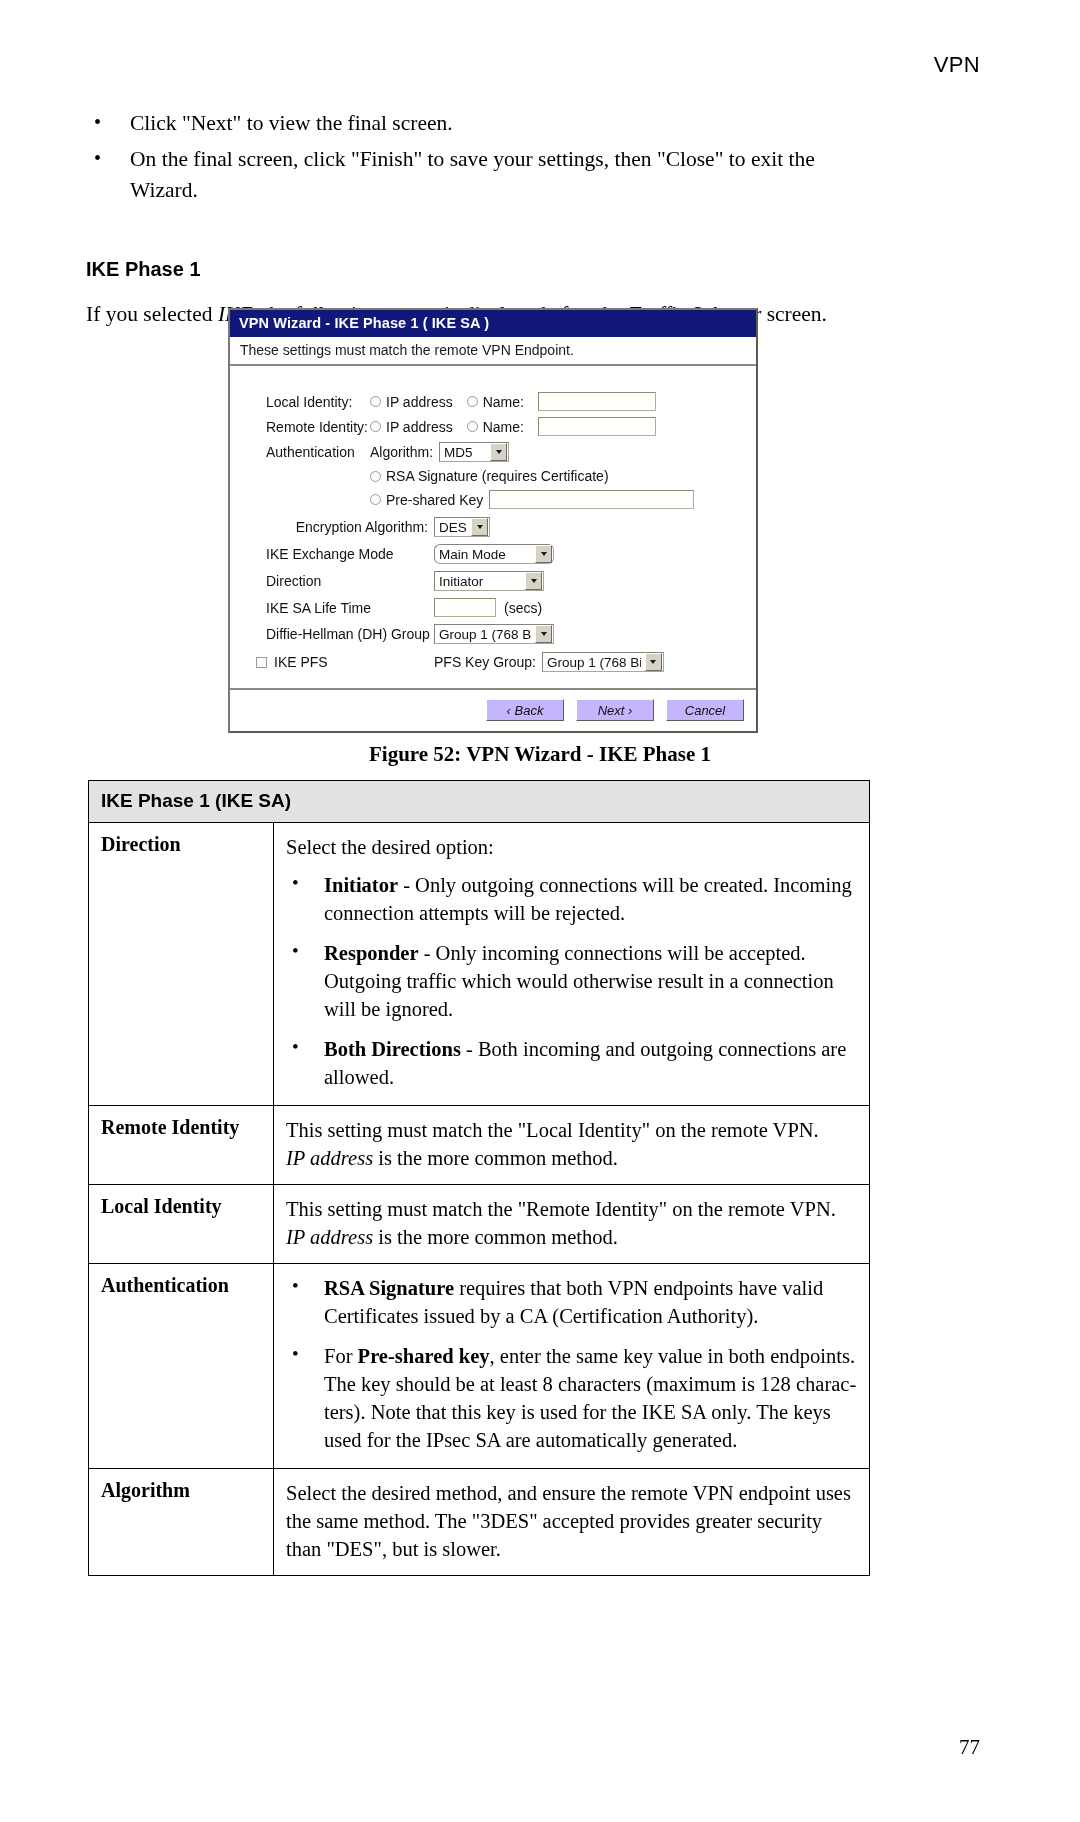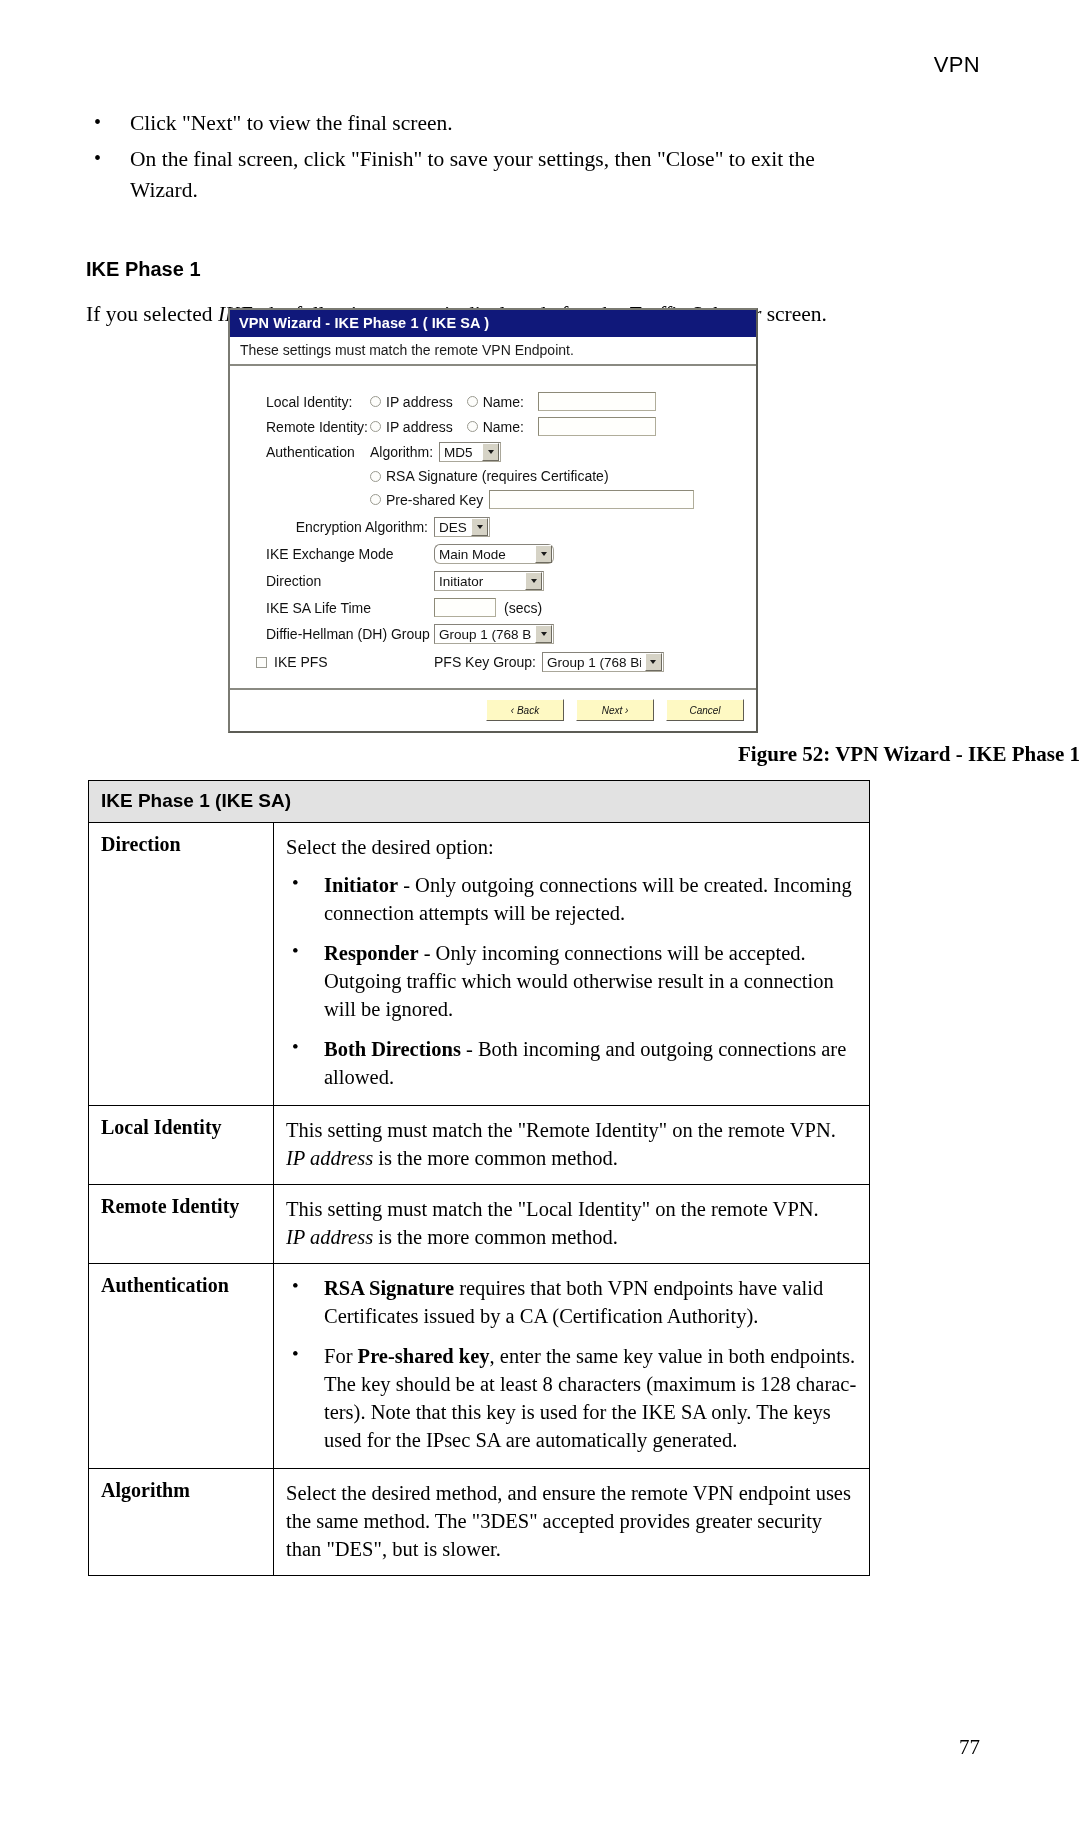--- a/index.html
+++ b/index.html
@@ -211,21 +211,21 @@
     justify-content: center;
     flex: 0 0 auto;
   }
   .sel .arrow:after {
     content: "";
     border-left: 3.5px solid transparent;
     border-right: 3.5px solid transparent;
     border-top: 4px solid #1a1a1a;
     display: block;
   }
-  .sel.md5   { width: 62px; }
+  .sel.md5   { width: 70px; }
   .sel.des   { width: 56px; }
   .sel.mode  { width: 120px; border-radius: 6px; }
   .sel.dir   { width: 110px; }
   .sel.dh    { width: 120px; }
   .sel.pfs   { width: 122px; }
 
   .units { margin-left: 8px; font-size: 14px; }
 
   .auth-sub { padding-left: 128px; }
 
@@ -233,41 +233,41 @@
   .dlg-buttons {
     display: flex;
     justify-content: flex-end;
     gap: 12px;
     padding: 9px 12px 10px 12px;
     background: #ffffff;
   }
   .btn {
     width: 78px;
     height: 22px;
-    background: #fef9c3;
+    background: #c4b5fd;
     border: 1px solid #ffffff;
     border-right-color: #5f5c52;
     border-bottom-color: #5f5c52;
     font-family: "Liberation Sans", sans-serif;
-    font-size: 10px;
+    font-size: 13px;
     color: #111;
     display: flex;
     align-items: center;
     justify-content: center;
     box-sizing: border-box;
     font-style: italic;
   }
 
   
   .figcaption {
     position: absolute;
     top: 742px;
     left: 0;
     width: 1080px;
-    text-align: right;
+    text-align: center;
     font-family: "Liberation Serif", serif;
     font-weight: bold;
     font-size: 21px;
   }
 
   
   .tbl {
     position: absolute;
     left: 88px;
     top: 780px;
@@ -470,31 +470,31 @@
       <p>Select the desired option:</p>
       <ul class="sub">
         <li><span class="b">Initiator</span><span> - Only outgoing connections will be created. Incoming connection attempts will be rejected.</span></li>
         <li><span class="b">Responder</span><span> - Only incoming connections will be accepted. Outgoing traffic which would otherwise result in a connection will be ignored.</span></li>
         <li><span class="b">Both Directions</span><span> - Both incoming and outgoing connections are allowed.</span></li>
       </ul>
     </td>
   </tr>
 
   <tr>
+    <td class="key">Remote Identity</td>
+    <td class="val">
+      <p>This setting must match the "Local Identity" on the remote VPN.</p>
+      <p><span class="i">IP address</span><span> is the more common method.</span></p>
+    </td>
+  </tr>
+
+  <tr>
     <td class="key">Local Identity</td>
     <td class="val">
       <p>This setting must match the "Remote Identity" on the remote VPN.</p>
-      <p><span class="i">IP address</span><span> is the more common method.</span></p>
-    </td>
-  </tr>
-
-  <tr>
-    <td class="key">Remote Identity</td>
-    <td class="val">
-      <p>This setting must match the "Local Identity" on the remote VPN.</p>
       <p><span class="i">IP address</span><span> is the more common method.</span></p>
     </td>
   </tr>
 
   <tr>
     <td class="key">Authentication</td>
     <td class="val">
       <ul class="sub" style="margin-top:0;">
         <li><span class="b">RSA Signature</span><span> requires that both VPN endpoints have valid Certificates issued by a CA (Certification Authority).</span></li>
         <li><span>For </span><span class="b">Pre-shared key</span><span>, enter the same key value in both endpoints. The key should be at least 8 characters (maximum is 128 charac-ters). Note that this key is used for the IKE SA only. The keys used for the IPsec SA are automatically generated.</span></li>

